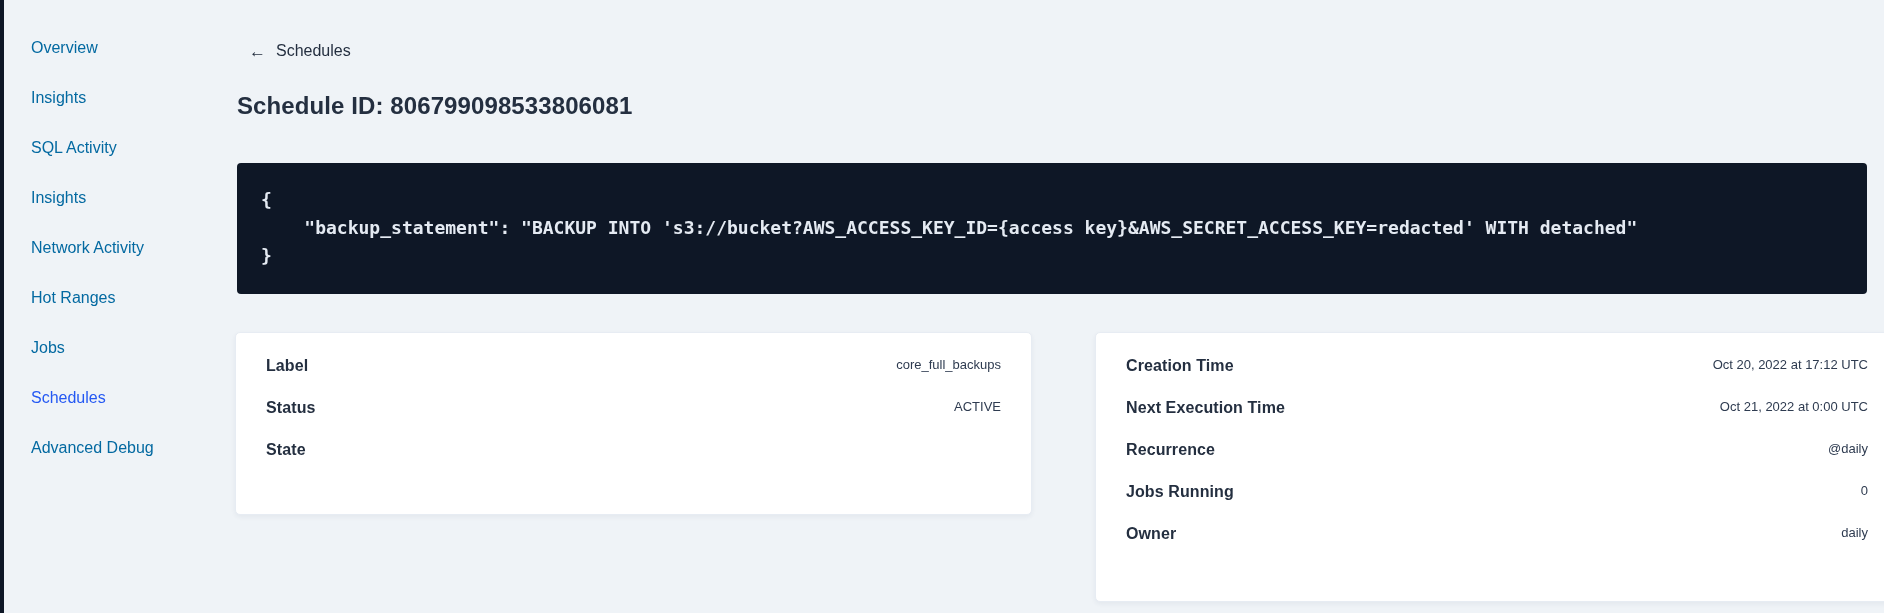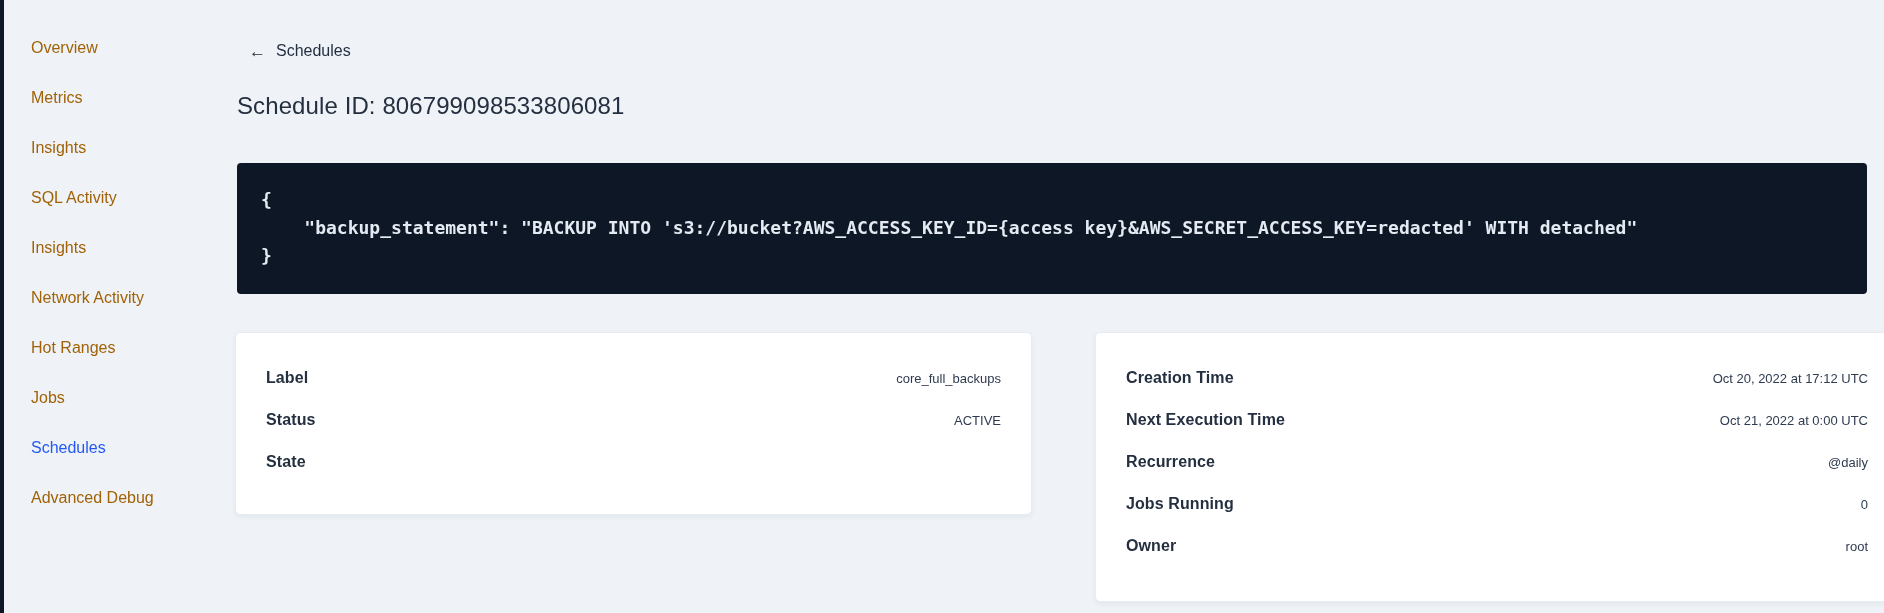--- a/index.html
+++ b/index.html
@@ -15,35 +15,35 @@
     position: absolute; left: 0; top: 0; width: 4px; height: 613px;
     background: #0E1726;
   }
   
   .sidebar {
     position: absolute; left: 4px; top: 23px; width: 230px;
   }
   .nav-item {
     height: 50px; display: flex; align-items: center;
     padding-left: 27px;
-    font-size: 16px; color: #a16207;
+    font-size: 16px; color: #0369a1;
     cursor: pointer; white-space: nowrap;
   }
   .nav-item.active { color: #2458F3; }
   
   .main { position: absolute; left: 0; top: 0; width: 1884px; height: 613px; }
   .back-link {
     position: absolute; left: 249px; top: 42px;
     display: flex; align-items: center; gap: 10px;
     font-size: 16px; color: #242F40; cursor: pointer;
   }
   .back-link .arrow { font-size: 17px; line-height: 1; color: #242F40; }
   .page-title {
     position: absolute; left: 237px; top: 92px;
-    font-size: 24px; font-weight: 400; color: #242F40;
+    font-size: 24px; font-weight: 700; color: #242F40;
     letter-spacing: 0.1px;
   }
   .code-block {
     position: absolute; left: 237px; top: 163px;
     width: 1630px; height: 131px;
     background: #0E1726; border-radius: 4px;
     padding: 23px 24px;
     font-family: "DejaVu Sans Mono", "Liberation Mono", monospace;
     font-weight: bold; font-size: 18px; line-height: 28px;
     color: #E4EAF2;
@@ -54,40 +54,39 @@
   .card {
     position: absolute; top: 332px;
     background: #FFFFFF;
     border: 1px solid #E7ECF3; border-radius: 5px;
     box-shadow: 0 2px 5px rgba(40, 56, 82, 0.06);
     padding: 24px 30px 0 30px;
   }
   .card.left-card  { left: 235px;  width: 797px; height: 183px; }
   .card.right-card { left: 1095px; width: 804px; height: 270px; }
   .card-row {
-    height: 42px; display: flex; align-items: center;
+    height: 42px; display: flex; align-items: flex-start;
     justify-content: space-between;
   }
   .card-row .row-label {
     font-size: 16px; font-weight: 700; color: #242F40;
     letter-spacing: 0.1px;
   }
   .card-row .row-value {
     font-size: 13px; font-weight: 400; color: #2E3B50;
     text-align: right;
   }
 </style>
 </head>
 <body>
 
 <div class="edge-strip"></div>
 
 <nav class="sidebar">
   <div class="nav-item">Overview</div>
-  <div class="nav-item">Metrics</div>
   <div class="nav-item">Insights</div>
   <div class="nav-item">SQL Activity</div>
   <div class="nav-item">Insights</div>
   <div class="nav-item">Network Activity</div>
   <div class="nav-item">Hot Ranges</div>
   <div class="nav-item">Jobs</div>
   <div class="nav-item active">Schedules</div>
   <div class="nav-item">Advanced Debug</div>
 </nav>
 
@@ -133,17 +132,17 @@
     <div class="card-row">
       <span class="row-label">Recurrence</span>
       <span class="row-value">@daily</span>
     </div>
     <div class="card-row">
       <span class="row-label">Jobs Running</span>
       <span class="row-value">0</span>
     </div>
     <div class="card-row">
       <span class="row-label">Owner</span>
-      <span class="row-value">root</span>
+      <span class="row-value">daily</span>
     </div>
   </section>
 
 </main>
 
 </body></html>

